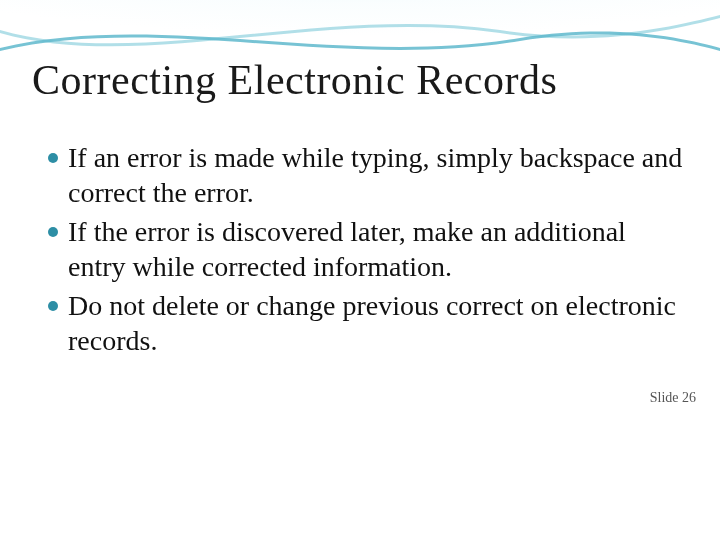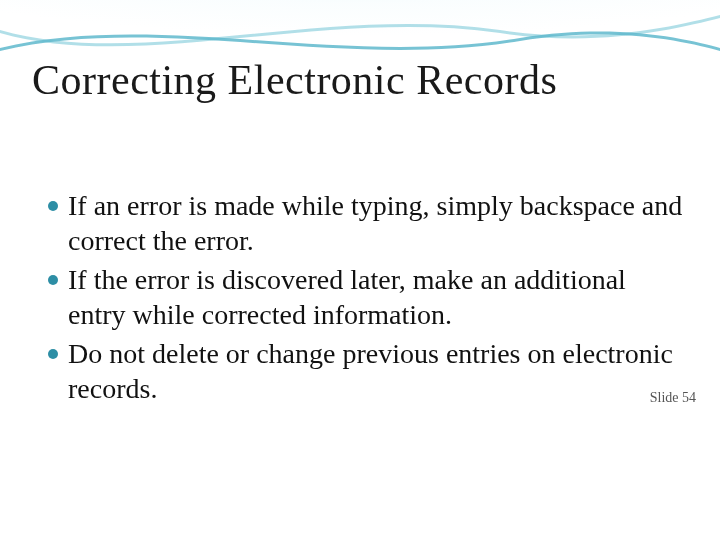--- a/index.html
+++ b/index.html
@@ -38,21 +38,20 @@
     font-size: 42px;
     font-weight: 400;
     color: #1a1a1a;
     letter-spacing: 0.5px;
   }
   .body {
     position: absolute;
     top: 140px;
     left: 48px;
     right: 37px;
-    margin-top: 48px;
   }
   .bullet {
     display: flex;
     align-items: flex-start;
     margin-bottom: 4px;
   }
   .dot {
     flex: 0 0 auto;
     width: 10px;
     height: 10px;
@@ -92,19 +91,19 @@
     <div class="bullet">
       <div class="dot"></div>
       <div class="txt">If an error is made while typing, simply backspace and correct the error.</div>
     </div>
     <div class="bullet">
       <div class="dot"></div>
       <div class="txt">If the error is discovered later, make an additional entry while corrected information.</div>
     </div>
     <div class="bullet">
       <div class="dot"></div>
-      <div class="txt">Do not delete or change previous entries on electronic records.</div>
+      <div class="txt">Do not delete or change previous correct on electronic records.</div>
     </div>
   </div>
 
-  <div class="footer">Slide 54</div>
+  <div class="footer">Slide 26</div>
 
 </div>
 
 </body></html>

